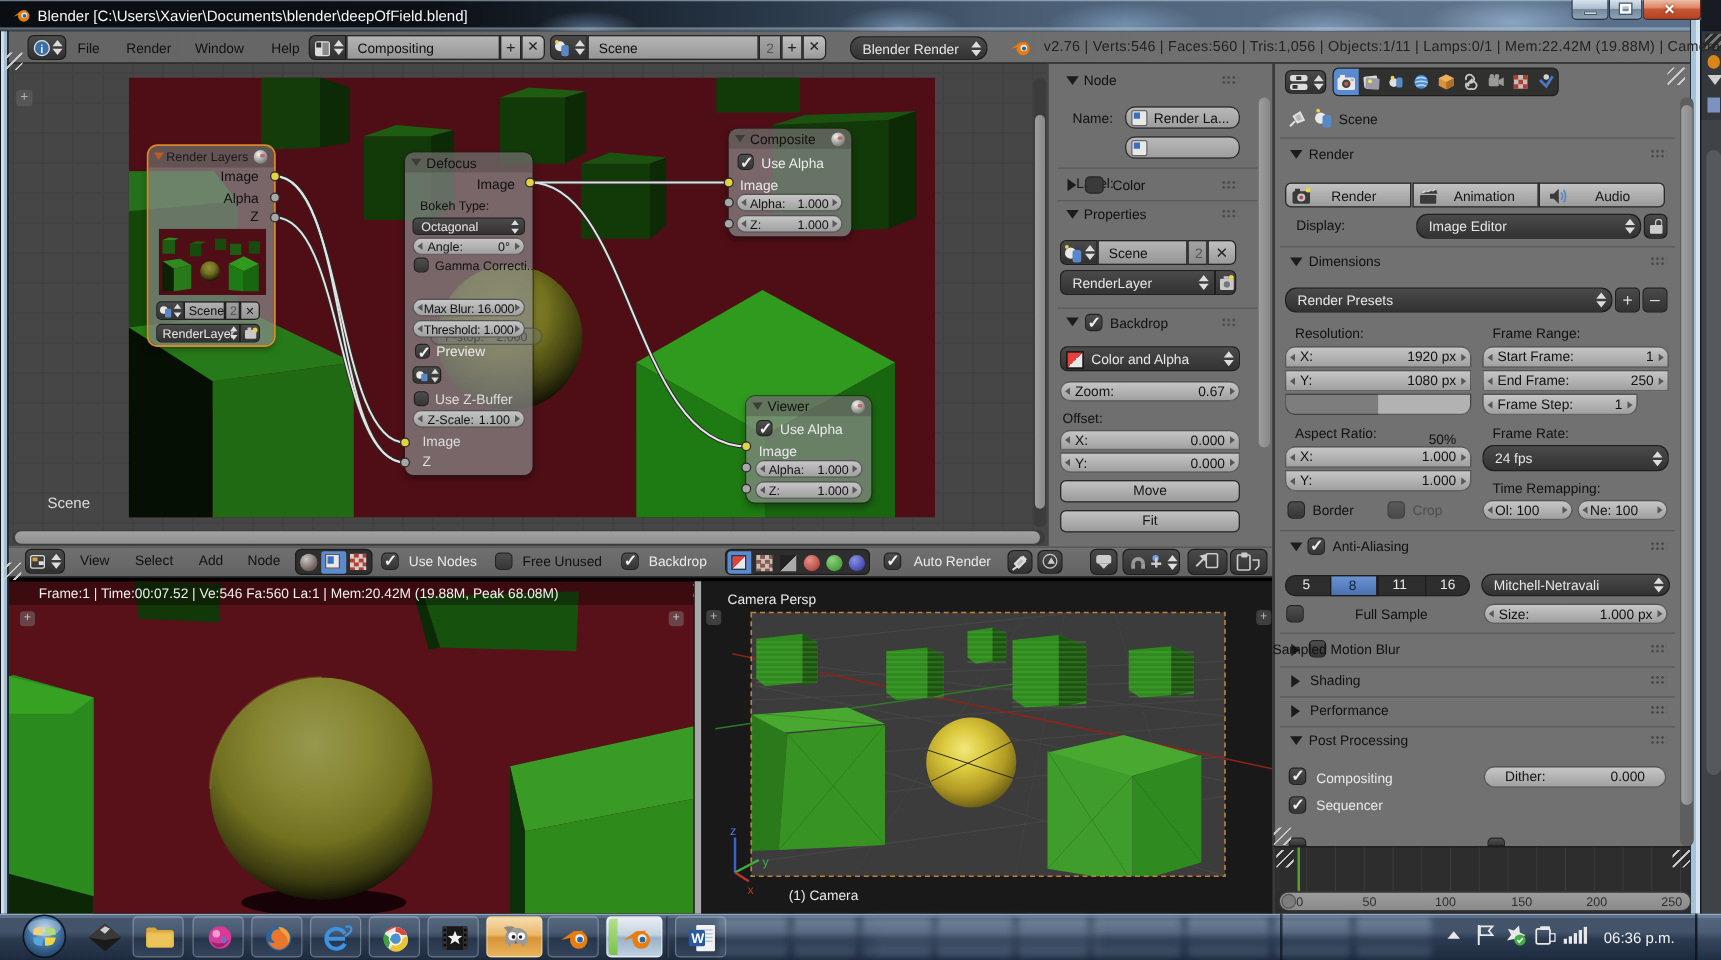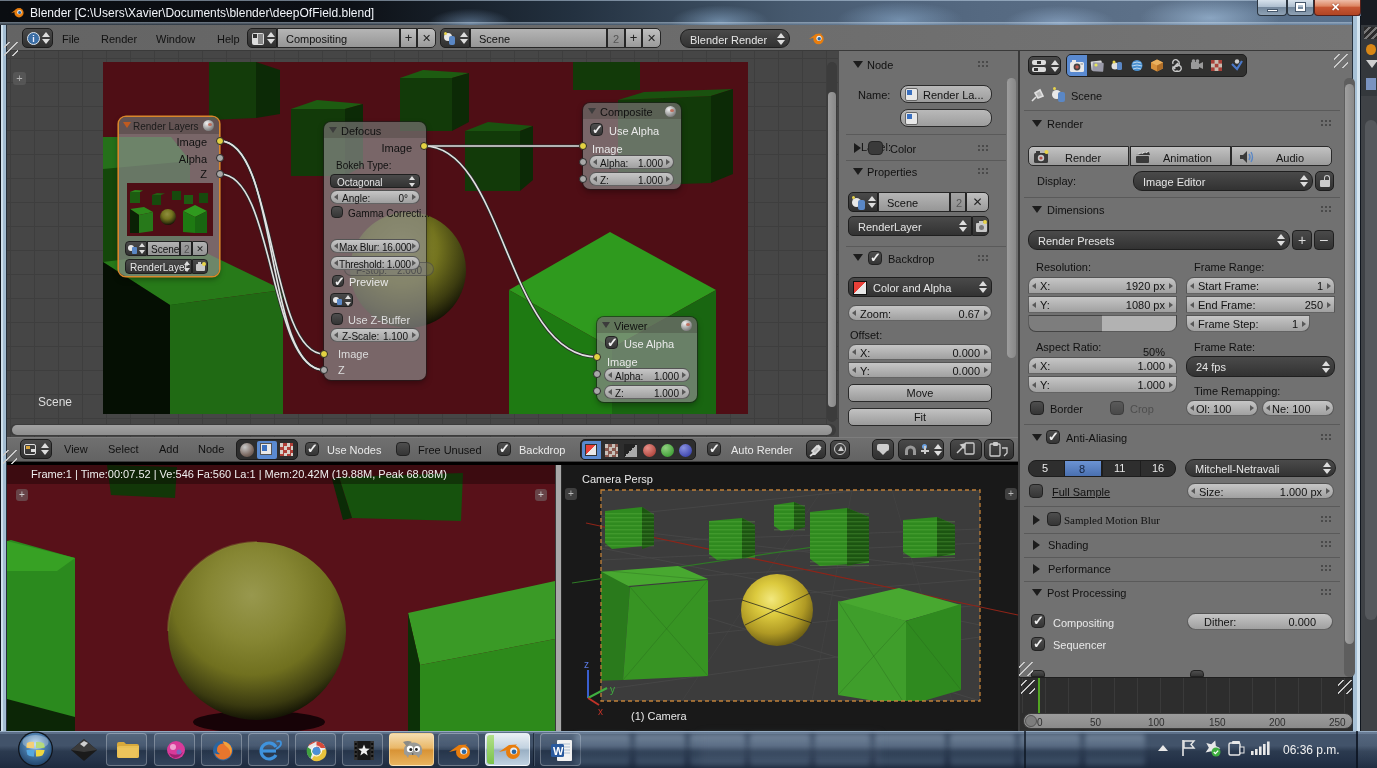--- a/index.html
+++ b/index.html
@@ -138,20 +138,21 @@
 <div class="dd" style="left:680px;top:29px;width:110px;height:19px;">
       <div class="l" style="top:4px;">Blender Render</div>
       <div class="updown"></div>
     </div>
 <svg class="abs" style="left:808px;top:31px" width="17" height="14" viewBox="0 0 17 14">
  <path d="M1 8 L8 3 L14 2.5 L10.5 5.5 Z" fill="#e87d0d"></path>
  <circle cx="10.5" cy="8" r="5.2" fill="#e87d0d"></circle>
  <circle cx="11" cy="7.3" r="2.6" fill="#e8eef4"></circle>
  <circle cx="11.2" cy="7.8" r="1.7" fill="#2a65a0"></circle>
 </svg>
+<div class="lbl" style="left:835px;top:33px;color:#222;font-size:11.5px;letter-spacing:0.2px;">v2.76 | Verts:546 | Faces:560 | Tris:1,056 | Objects:1/11 | Lamps:0/1 | Mem:22.42M (19.88M) | Camera</div>
 
 <div class="abs" style="left:7px;top:51px;width:831px;height:386px;background:#464646;
  background-image:linear-gradient(#3e3e3e 1px, transparent 1px),linear-gradient(90deg,#3e3e3e 1px, transparent 1px);
  background-size:24px 24px;background-position:3px 7px;"></div>
 
 <svg class="abs" style="left:103px;top:62px" width="645" height="352" viewBox="0 0 645 352">
  <rect width="645" height="352" fill="#4f0e15"></rect>
 
  <g>
   <polygon points="106,0 153,0 153,56 106,58" fill="#133c0a"></polygon>
@@ -890,31 +891,31 @@
 <div class="abs" style="left:1079px;top:463px;font-size:11px;color:#16243e;">8</div>
 <div class="wlbl" style="left:1114px;top:463px;">11</div>
 <div class="wlbl" style="left:1152px;top:463px;">16</div>
 <div class="abs" style="left:1102px;top:460px;width:1px;height:17px;background:#1d1d1d;"></div>
 <div class="abs" style="left:1140px;top:460px;width:1px;height:17px;background:#1d1d1d;"></div>
 <div class="dd" style="left:1185px;top:459px;width:151px;height:18px;">
       <div class="l" style="top:3px;">Mitchell-Netravali</div>
       <div class="updown"></div>
     </div>
 <div class="cb" style="left:1029px;top:484px;"></div>
-    <div class="lbl" style="left:1052px;top:487px;text-decoration:underline;">Full Sample</div>
+    <div class="lbl" style="left:1084px;top:487px;">Full Sample</div>
 <div class="pill" style="left:1187px;top:483px;width:147px;height:16px;">
       <div class="l" style="top:2px;text-align:center;">Size:</div>
       <div class="r" style="top:2px;">1.000 px</div>
       <div class="arrL"></div>
       <div class="arrR"></div>
     </div>
 <div class="sep" style="left:1024px;top:506px;width:316px;"></div>
 <div class="trir" style="left:1033px;top:515px;"></div>
 <div class="cb" style="left:1047px;top:512px;"></div>
-<div class="lbl" style="left:1064px;top:515px;font-family:Liberation Serif, serif;">Sampled Motion Blur</div>
+<div class="lbl" style="left:1018px;top:515px;">Sampled Motion Blur</div>
 <div class="dots" style="left:1320px;top:515px;"></div>
 <div class="sep" style="left:1024px;top:533px;width:316px;"></div>
 <div class="trir" style="left:1033px;top:540px;"></div>
 <div class="lbl" style="left:1048px;top:540px;">Shading</div>
 <div class="dots" style="left:1320px;top:540px;"></div>
 <div class="sep" style="left:1024px;top:557px;width:316px;"></div>
 <div class="trir" style="left:1033px;top:564px;"></div>
 <div class="lbl" style="left:1048px;top:564px;">Performance</div>
 <div class="dots" style="left:1320px;top:564px;"></div>
 <div class="sep" style="left:1024px;top:581px;width:316px;"></div>

